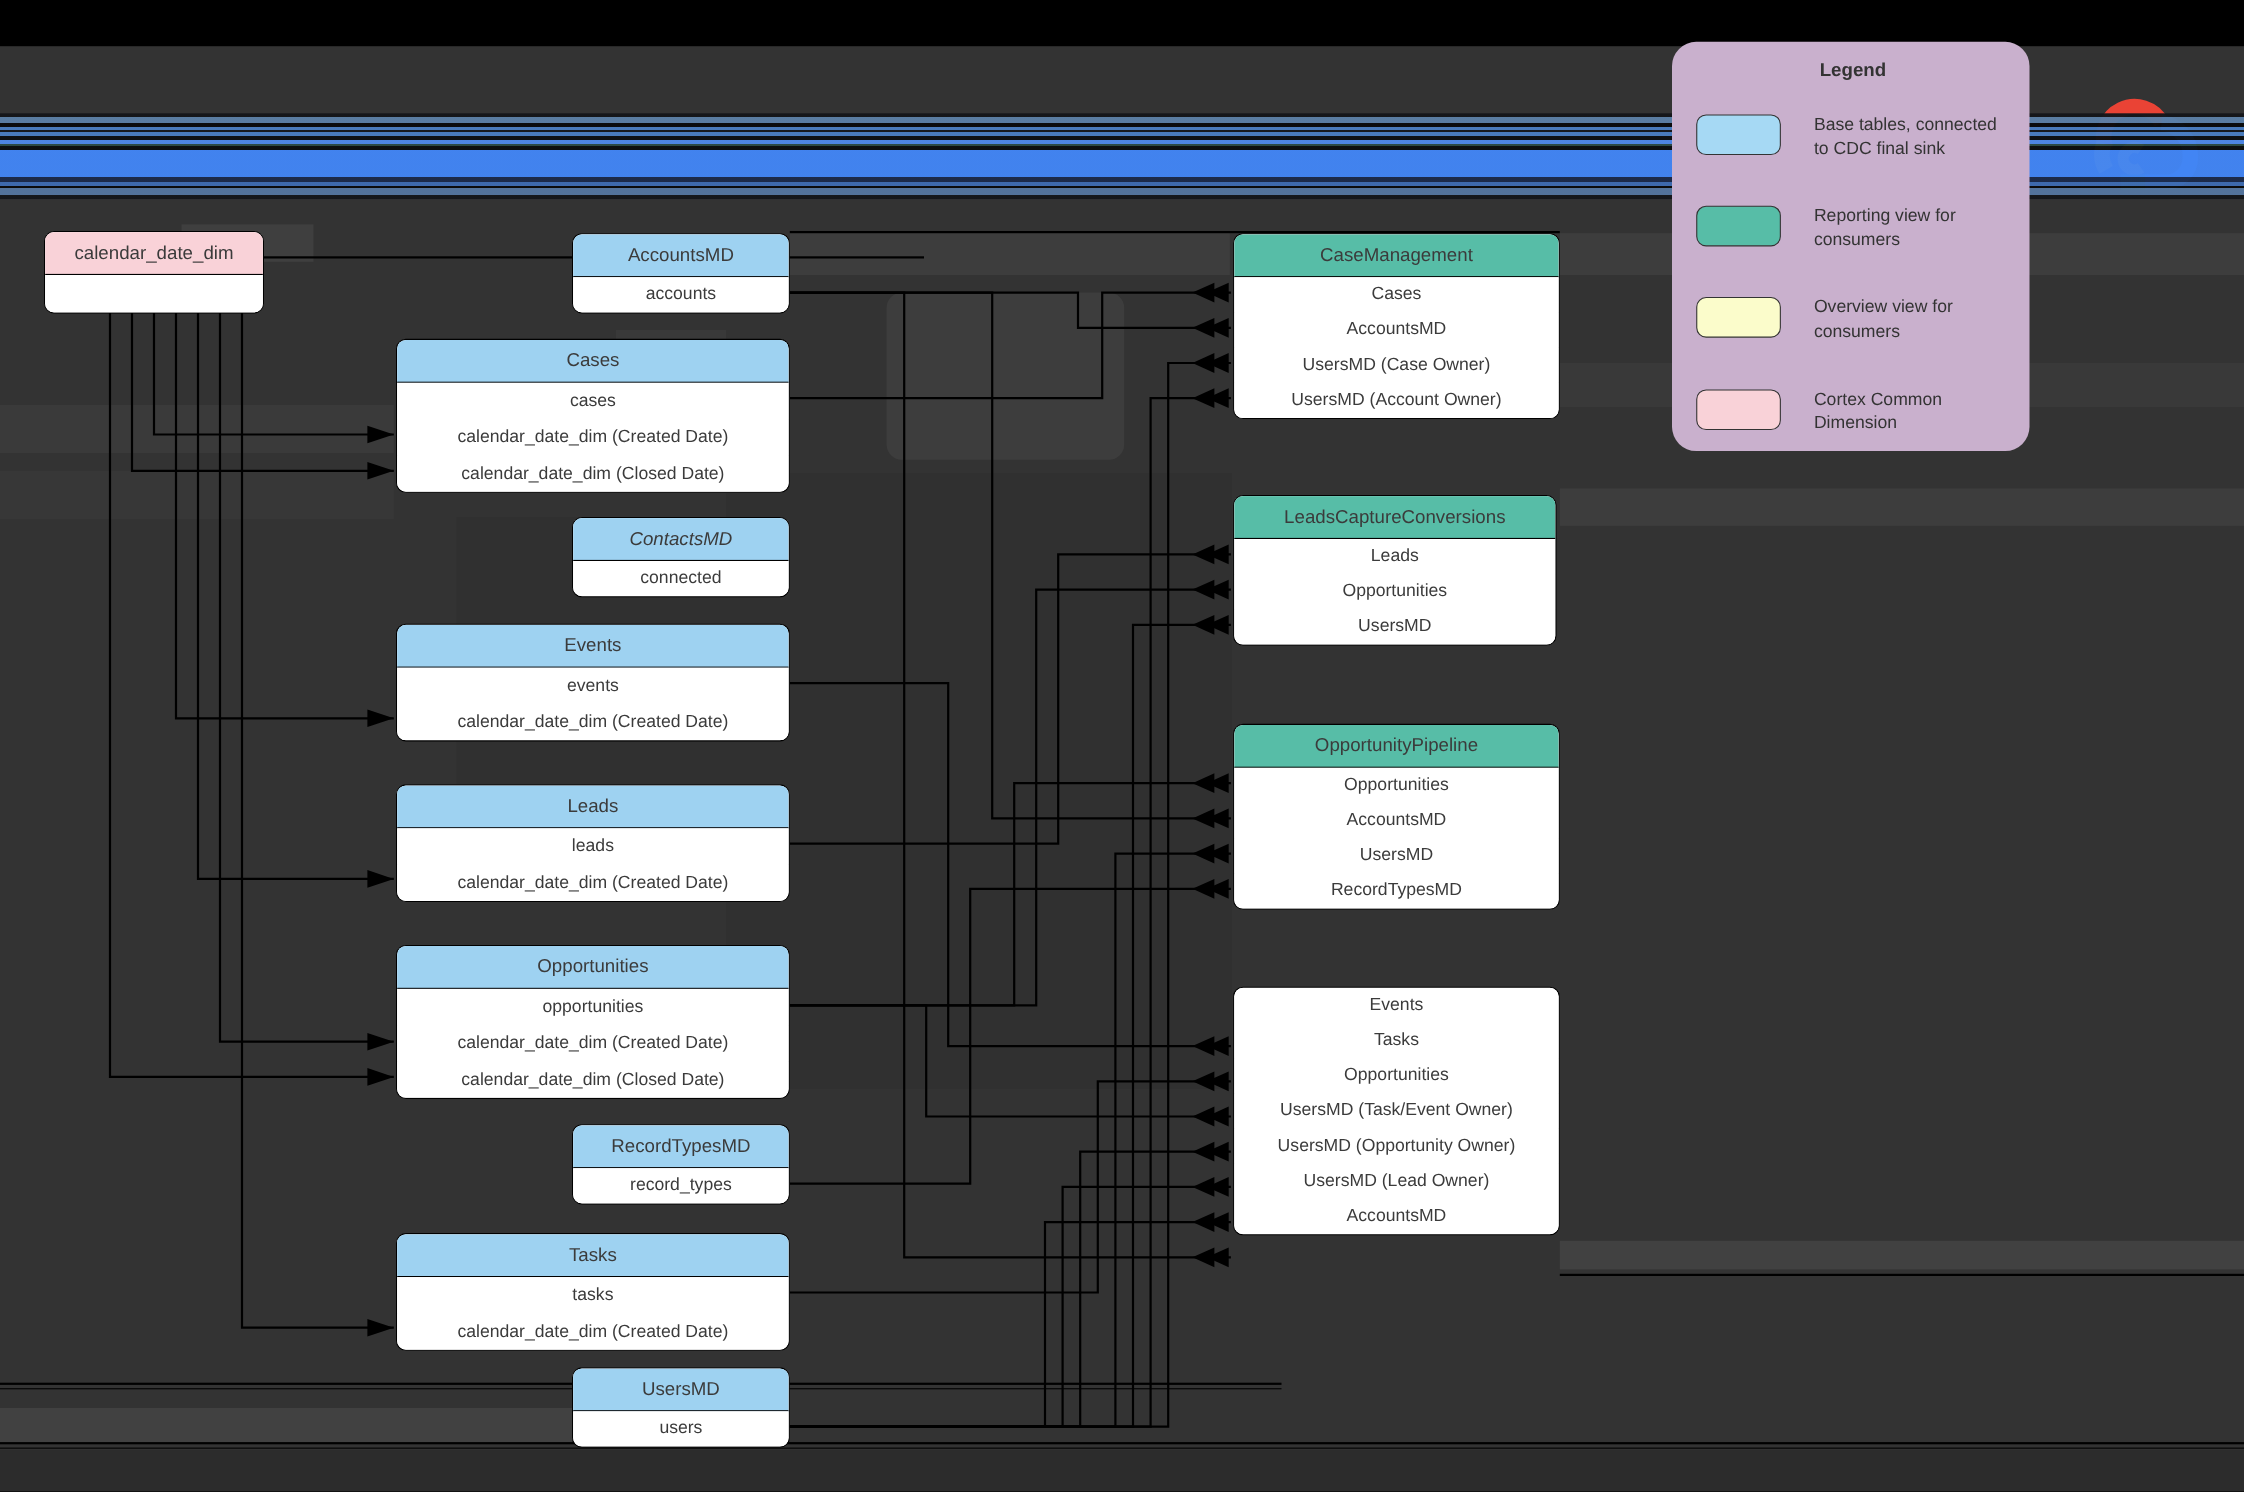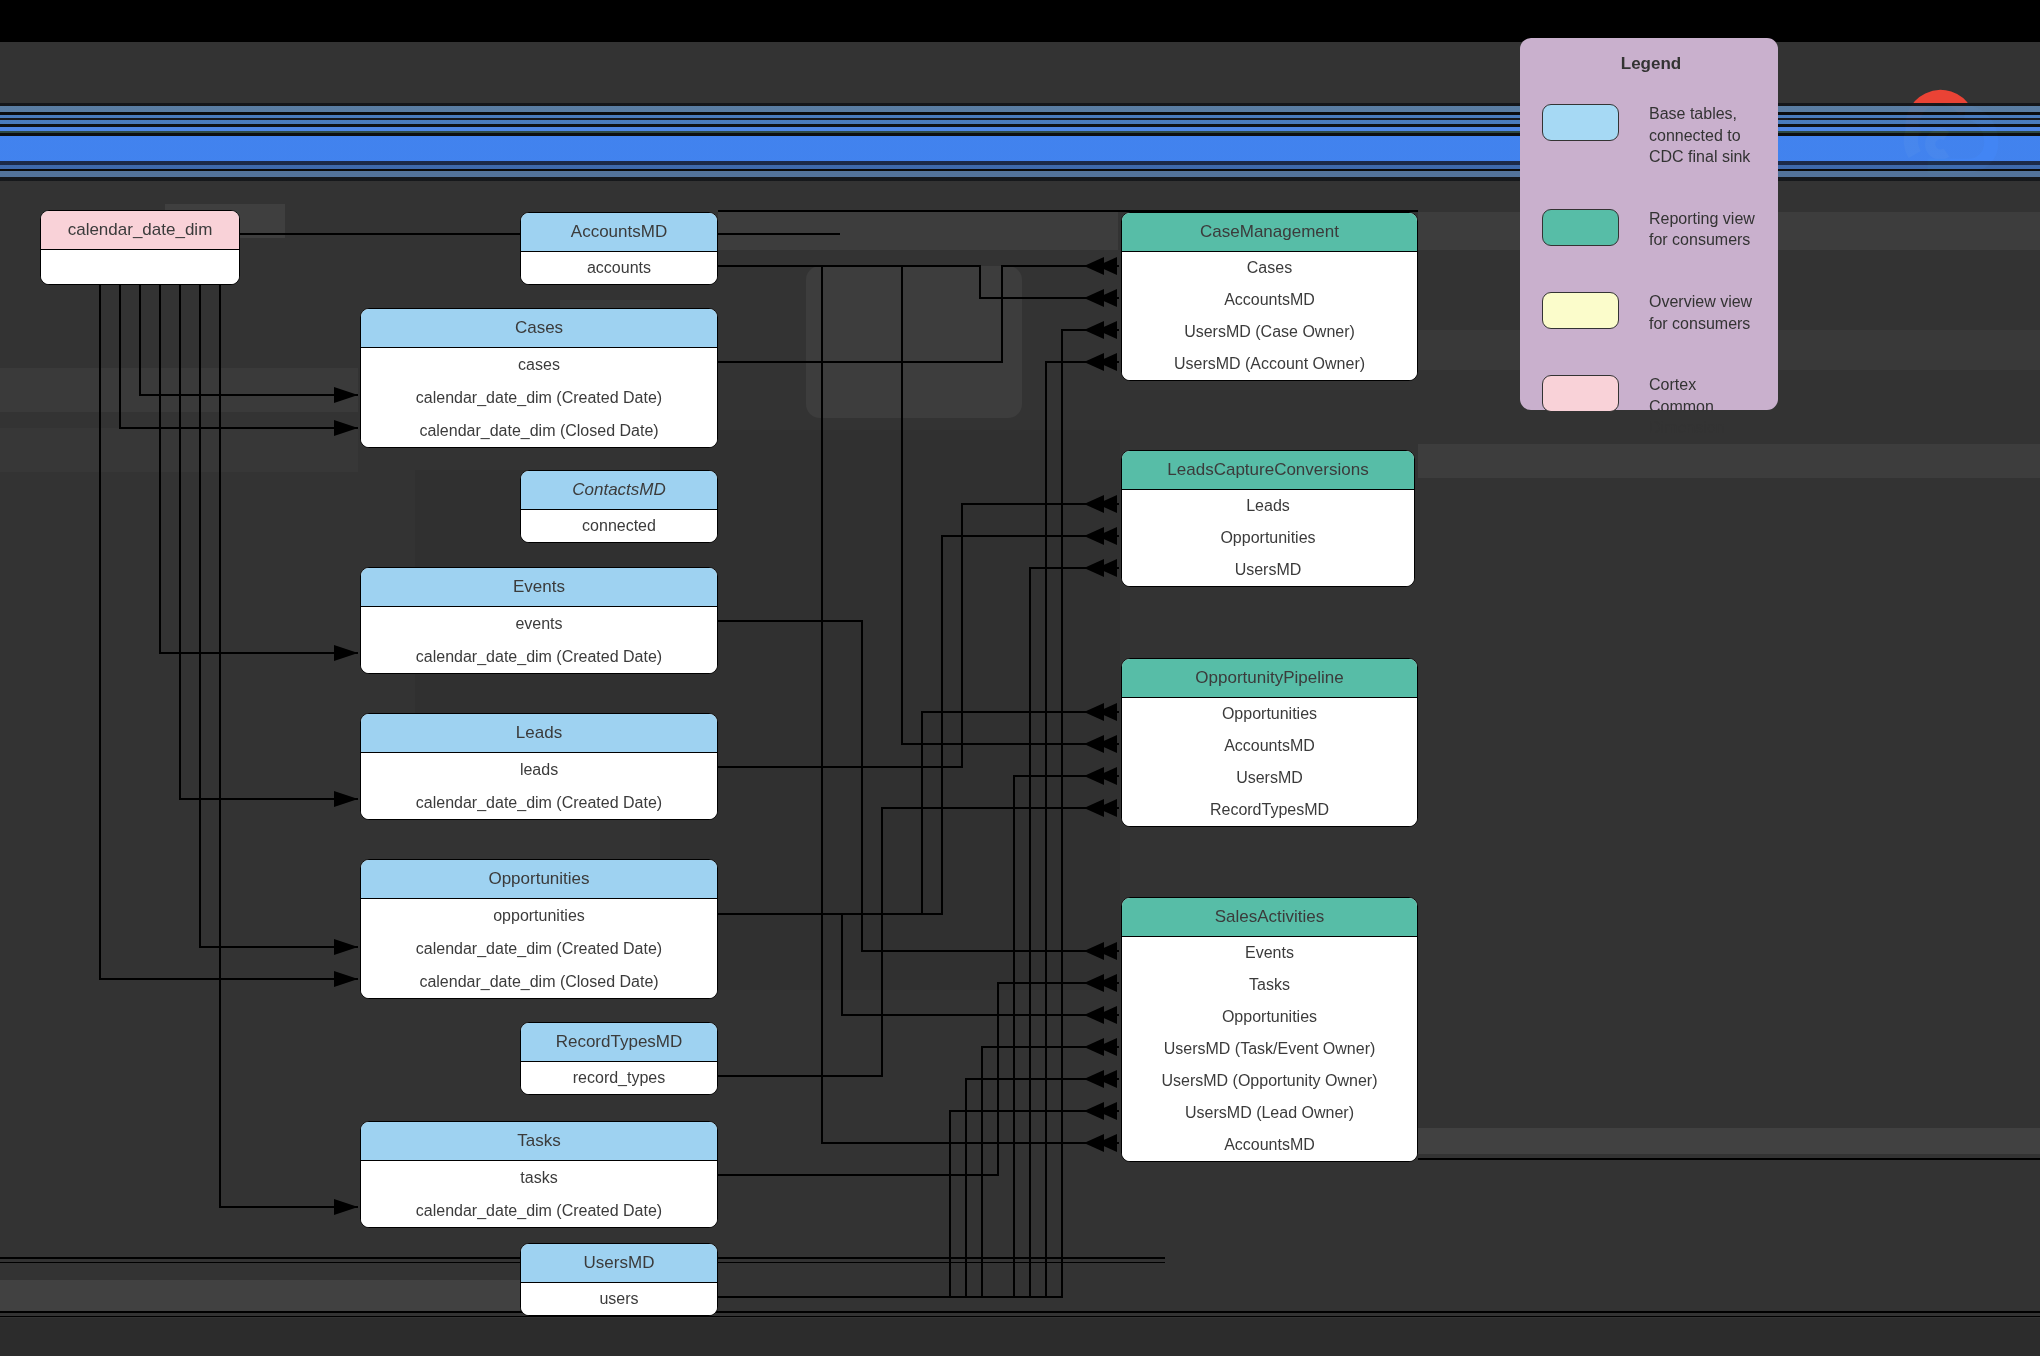--- a/index.html
+++ b/index.html
@@ -17,21 +17,21 @@
       #15171a 74px,#15171a 78px);}
   .ghost,.hline{position:absolute;z-index:2;}
   .hline{background:#000;z-index:3;}
   #edges{position:absolute;left:0;top:0;z-index:4;}
   .tbl{position:absolute;z-index:10;border:1.5px solid #000;border-radius:9px;background:#fff;
        overflow:hidden;box-sizing:border-box;text-align:center;color:#3b3b3b;}
   .hd{height:38px;line-height:38px;font-size:17px;border-bottom:1.5px solid #000;}
   .row{height:32px;line-height:32px;font-size:16px;background:#fff;white-space:nowrap;}
   .wide .row{height:33px;line-height:33px;}
   .row.empty{height:34px;}
-  #legend{position:absolute;left:1520px;top:38px;width:258px;height:372px;border-radius:11px;
+  #legend{position:absolute;left:1520px;top:38px;width:325px;height:372px;border-radius:22px;
           z-index:40;box-sizing:border-box;padding:16px 18px 0 22px;color:#333;}
   #legend h3{margin:0 0 30px 0;text-align:center;font-size:17px;color:#333;}
   .li{display:flex;align-items:flex-start;gap:30px;margin-bottom:41px;}
   .sw{width:77px;height:37px;border:1.2px solid #333;border-radius:9px;flex:0 0 auto;box-sizing:border-box;}
   .lt{font-size:16px;line-height:1.35;margin-top:-1px;width:205px;text-align:left;}
   #gcplogo{position:absolute;left:1896px;top:84px;width:112px;height:100px;z-index:20;}
 </style>
 </head>
 <body>
 
@@ -204,21 +204,20 @@
 
   <div class="tbl" style="left:1121px;top:658px;width:297px">
     <div class="hd" style="background-color: rgb(87, 189, 167);">OpportunityPipeline</div>
     <div class="row">Opportunities</div>
     <div class="row">AccountsMD</div>
     <div class="row">UsersMD</div>
     <div class="row">RecordTypesMD</div>
   </div>
 
   <div class="tbl" style="left:1121px;top:897px;width:297px">
-    <div class="hd" style="background-color: rgb(87, 189, 167);">SalesActivities</div>
     <div class="row">Events</div>
     <div class="row">Tasks</div>
     <div class="row">Opportunities</div>
     <div class="row">UsersMD (Task/Event Owner)</div>
     <div class="row">UsersMD (Opportunity Owner)</div>
     <div class="row">UsersMD (Lead Owner)</div>
     <div class="row">AccountsMD</div>
   </div>
 
   <svg id="gcplogo" viewBox="0 0 120 100">

